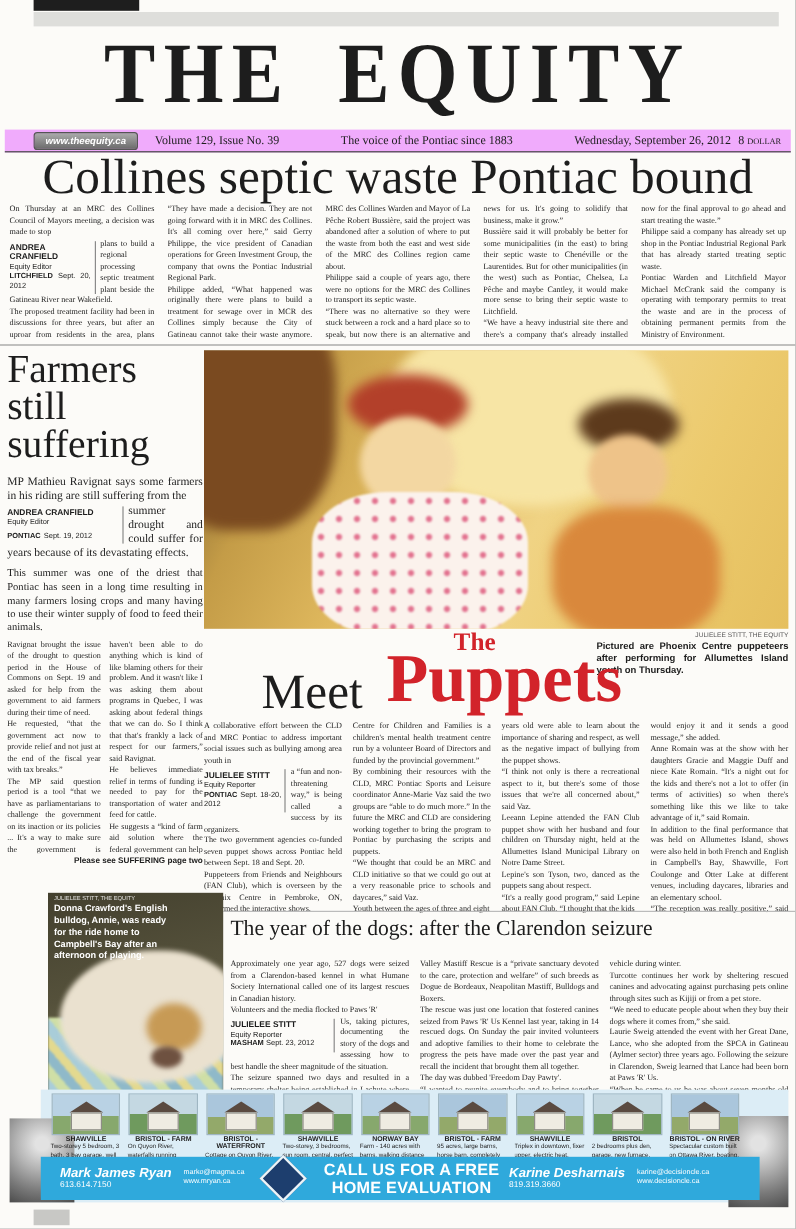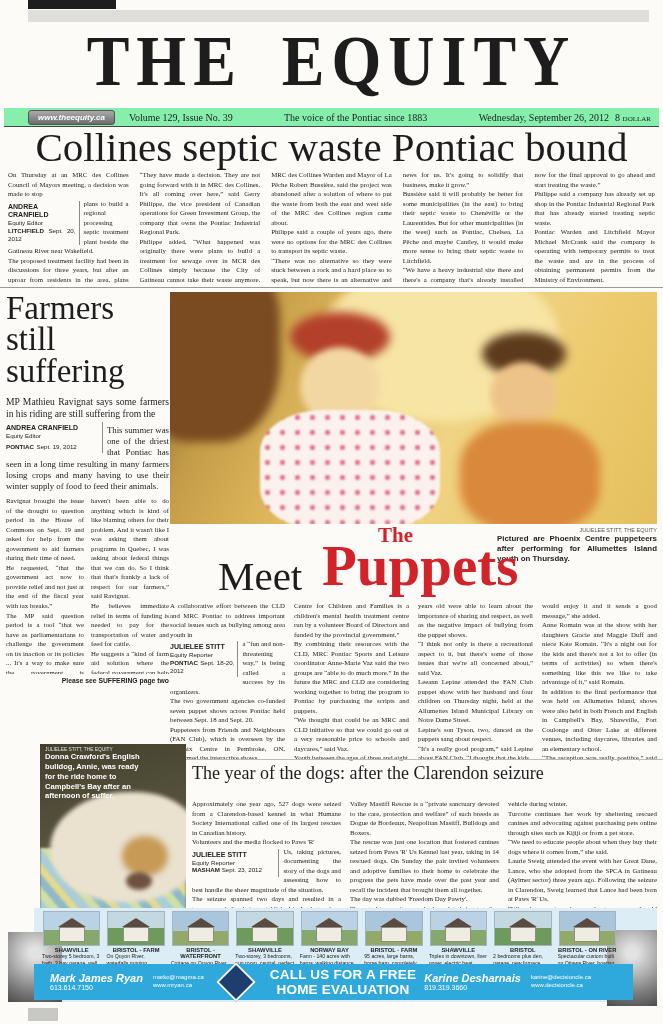--- a/index.html
+++ b/index.html
@@ -7,21 +7,21 @@
         font-family:"Liberation Serif",serif;color:#1d1d1d;overflow:hidden;}
   
   .art-black{position:absolute;left:28px;top:0;width:88px;height:9px;background:#1e1e1e;}
   .art-gray{position:absolute;left:28px;top:10px;width:621px;height:12px;background:#dededb;}
   .art-corner{position:absolute;left:28px;top:1008px;width:30px;height:13px;background:#c8c8c5;}
   
   .mast-title{position:absolute;left:0;right:0;top:26px;text-align:center;
     font-family:"Liberation Serif",serif;font-weight:700;font-size:64px;line-height:1;
     letter-spacing:7px;word-spacing:16px;transform:scaleY(1.12);transform-origin:top;}
   .info-bar{position:absolute;left:4px;right:4px;top:108px;height:18px;display:flex;
-    align-items:center;border-bottom:1px solid #444;background:#86efac;font-size:10px;}
+    align-items:center;border-bottom:1px solid #444;background:#f0abfc;font-size:10px;}
   .web-badge{background:linear-gradient(#ababab,#6c6c6c);color:#fff;border:1px solid #555;
     border-radius:3px;font:italic 700 8px "Liberation Sans",sans-serif;padding:2px 9px;margin-left:24px;}
   .vol{margin-left:14px;} .tagline{flex:1;text-align:center;}
   .dateline-top{margin-right:6px;} .price{margin-right:8px;font-variant:small-caps;}
   
   .lead-head{position:absolute;left:0;right:0;top:127px;text-align:center;font-size:41px;
     line-height:1;font-weight:400;}
   .cols5{position:absolute;left:8px;right:8px;top:170px;height:114px;display:flex;gap:11px;}
   .col{flex:1;font-size:6.8px;line-height:1.4;text-align:justify;overflow:hidden;}
   .flow{white-space:pre-line;margin:0;}
@@ -166,20 +166,21 @@
     <h2 class="farm-head">Farmers still
 suffering</h2>
     <div class="lede">
       <p class="flow">MP Mathieu Ravignat says some farmers in his riding are still suffering from the</p>
       <div class="byline-box">
         <span class="bl-name">ANDREA CRANFIELD</span>
         <span class="bl-role">Equity Editor</span>
         <span class="bl-where">PONTIAC</span>
         <span class="bl-when">Sept. 19, 2012</span>
       </div>
+      <p class="flow">summer drought and could suffer for years because of its devastating effects.</p>
     </div>
     <p class="para flow">This summer was one of the driest that Pontiac has seen in a long time resulting in many farmers losing crops and many having to use their winter supply of food to feed their animals.</p>
     <div class="cols2">
       <div class="col">
           <p class="flow">Ravignat brought the issue of the drought to question period in the House of Commons on Sept. 19 and asked for help from the government to aid farmers during their time of need.
 He requested, “that the government act now to provide relief and not just at the end of the fiscal year with tax breaks.”
 The MP said question period is a tool “that we have as parliamentarians to challenge the government on its inaction or its policies ... It's a way to make sure the government is accountable and is responsible. It is my opinion that the government has not moved fast enough on the crises caused by the drought for farmers in my riding and my question was to challenge the government to do more.”
 The response from the government was unsatisfactory, said Ravignat. So he plans to keep pushing forward to try to get a response that's more immediate.
 “The response was essentially that 'oh, because there's been a change in the government in Quebec, we</p>
         </div>
@@ -251,21 +252,21 @@
   </div>
 
   <div class="rule-dogs"></div>
   <div class="dog-photo">
     <div class="blanket"></div>
     <div class="dog-body"></div>
     <div class="dog-patch"></div>
     <div class="dog-nose"></div>
     <div class="dog-capwrap">
       <span class="dog-credit">JULIELEE STITT, THE EQUITY</span>
-      <div class="dog-cap">Donna Crawford's English bulldog, Annie, was ready for the ride home to Campbell's Bay after an afternoon of suffer.</div>
+      <div class="dog-cap">Donna Crawford's English bulldog, Annie, was ready for the ride home to Campbell's Bay after an afternoon of playing.</div>
     </div>
   </div>
   <div class="dogs-head">The year of the dogs: after the Clarendon seizure</div>
   <div class="dogs-article">
     <div class="col">
       <p class="flow">Approximately one year ago, 527 dogs were seized from a Clarendon-based kennel in what Humane Society International called one of its largest rescues in Canadian history.
 Volunteers and the media flocked to Paws 'R'</p>
       <div class="byline-box">
         <span class="bl-name">JULIELEE STITT</span>
         <span class="bl-role">Equity Reporter</span>

